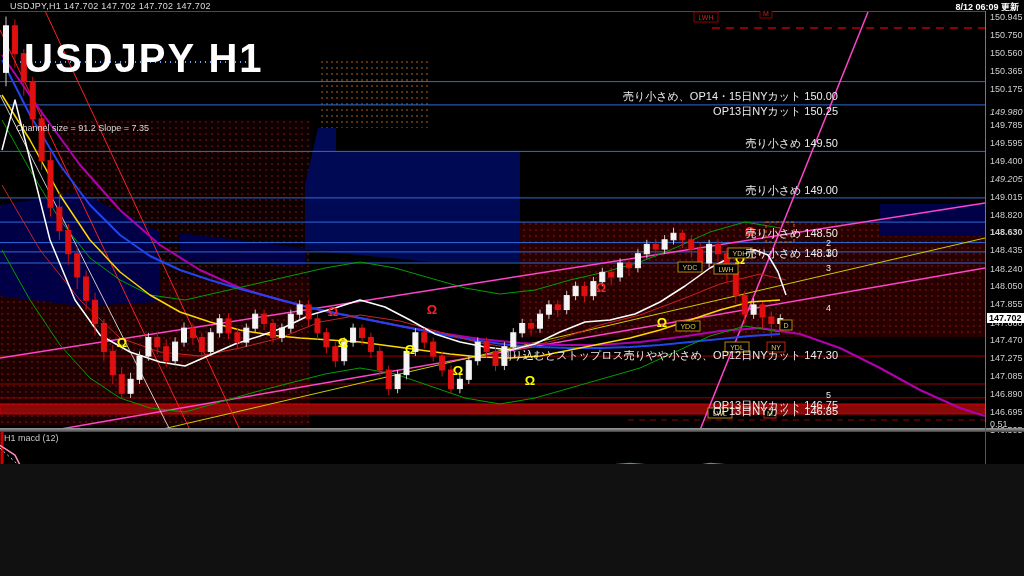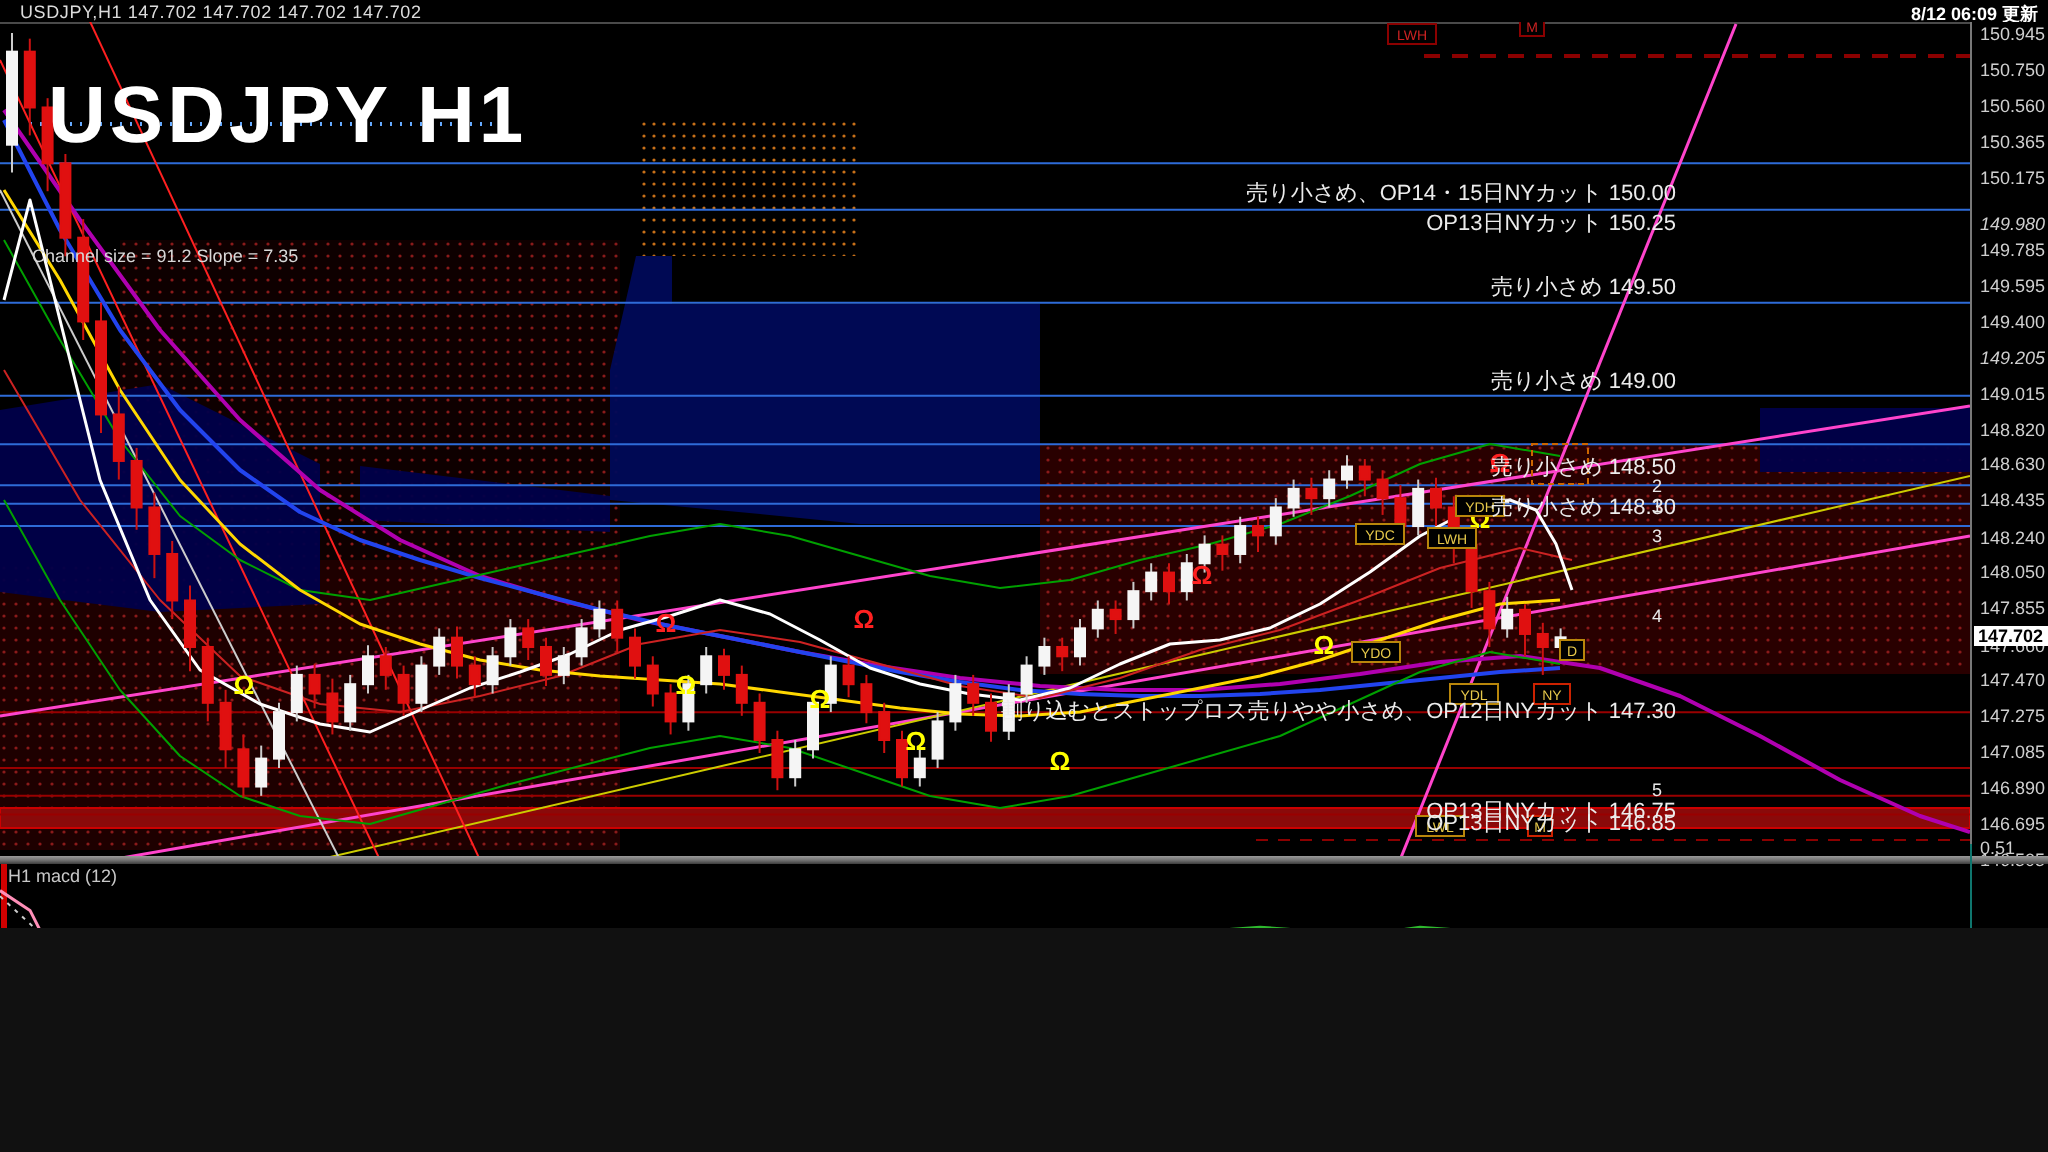--- a/index.html
+++ b/index.html
@@ -324,21 +324,21 @@
       <div class="tick" style="top: 36.8119px;">150.560</div>
       <div class="tick" style="top: 54.9505px;">150.365</div>
       <div class="tick" style="top: 72.6239px;">150.175</div>
       <div class="tick" style="top: 96px; font-style: italic;">149.980</div>
       <div class="tick" style="top: 108.901px;">149.785</div>
       <div class="tick" style="top: 126.574px;">149.595</div>
       <div class="tick" style="top: 144.713px;">149.400</div>
       <div class="tick" style="top: 162.851px; font-style: italic;">149.205</div>
       <div class="tick" style="top: 180.525px;">149.015</div>
       <div class="tick" style="top: 198.663px;">148.820</div>
-      <div class="tick" style="top: 216.337px;">148.630</div>
+      <div class="tick" style="top: 216.337px; font-weight: bold;">148.630</div>
       <div class="tick" style="top: 234.475px;">148.435</div>
       <div class="tick" style="top: 252.614px;">148.240</div>
       <div class="tick" style="top: 270.287px;">148.050</div>
       <div class="tick" style="top: 288.426px;">147.855</div>
       <div class="tick" style="top: 306.564px;">147.660</div>
       <div class="tick" style="top: 324.238px;">147.470</div>
       <div class="tick" style="top: 342.376px;">147.275</div>
       <div class="tick" style="top: 360.05px;">147.085</div>
       <div class="tick" style="top: 378.188px;">146.890</div>
       <div class="tick" style="top: 396.327px;">146.695</div>

